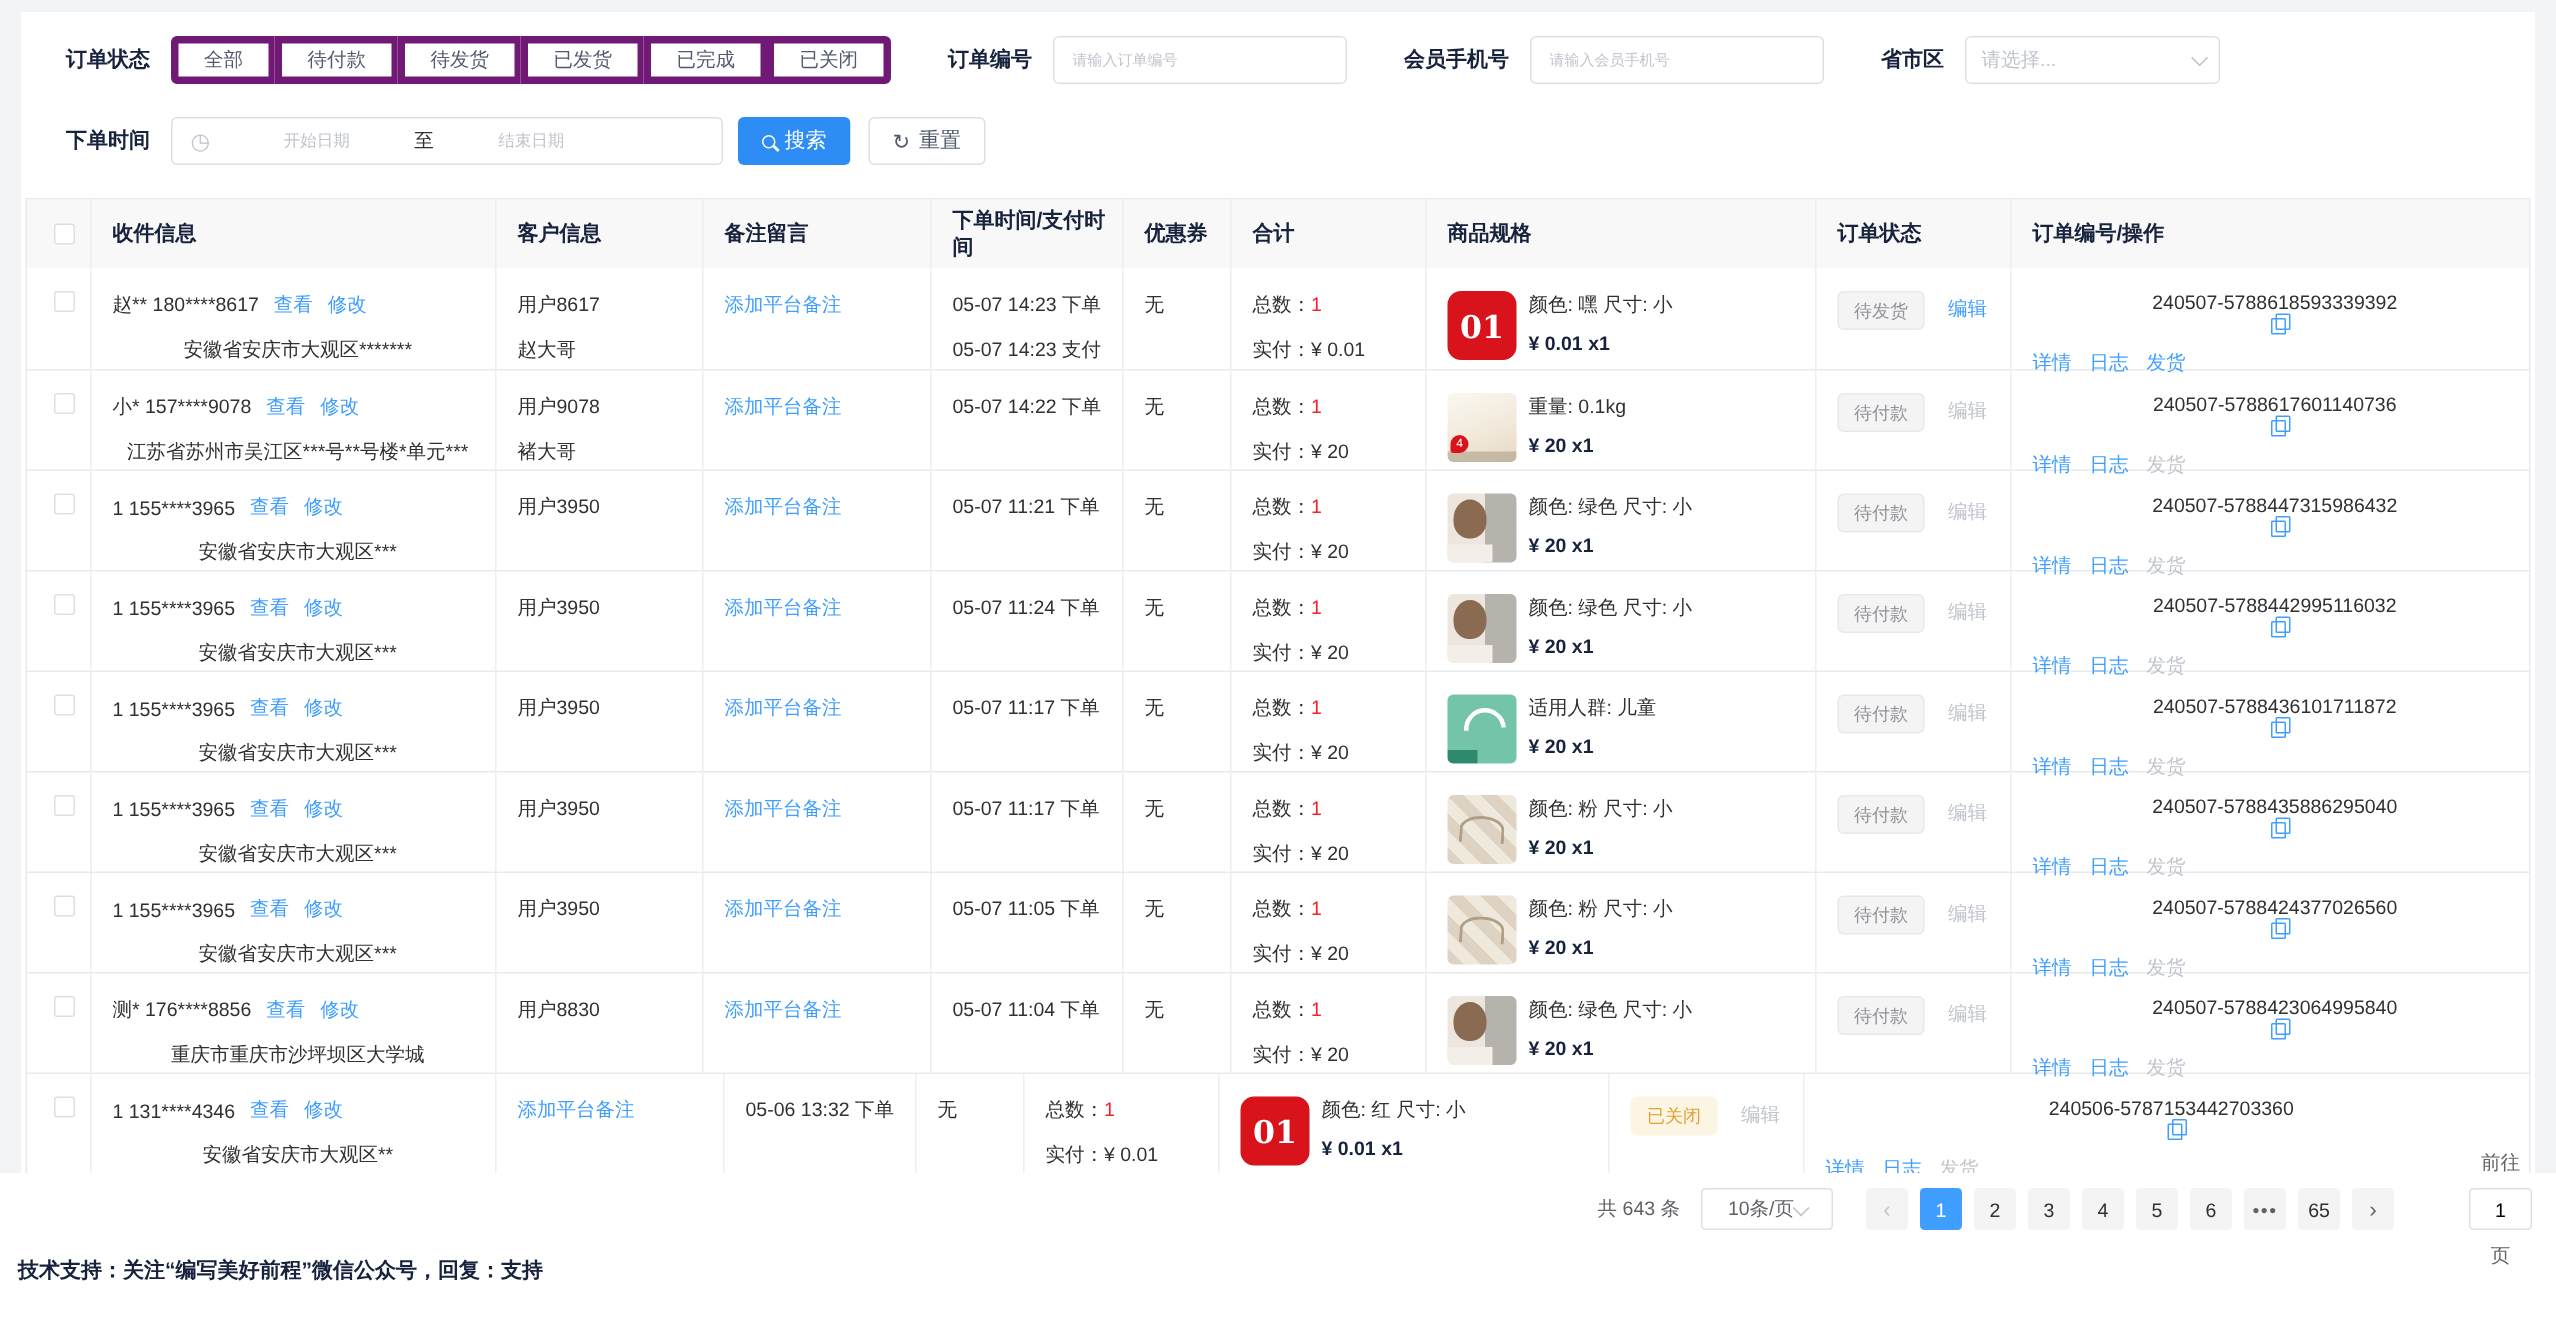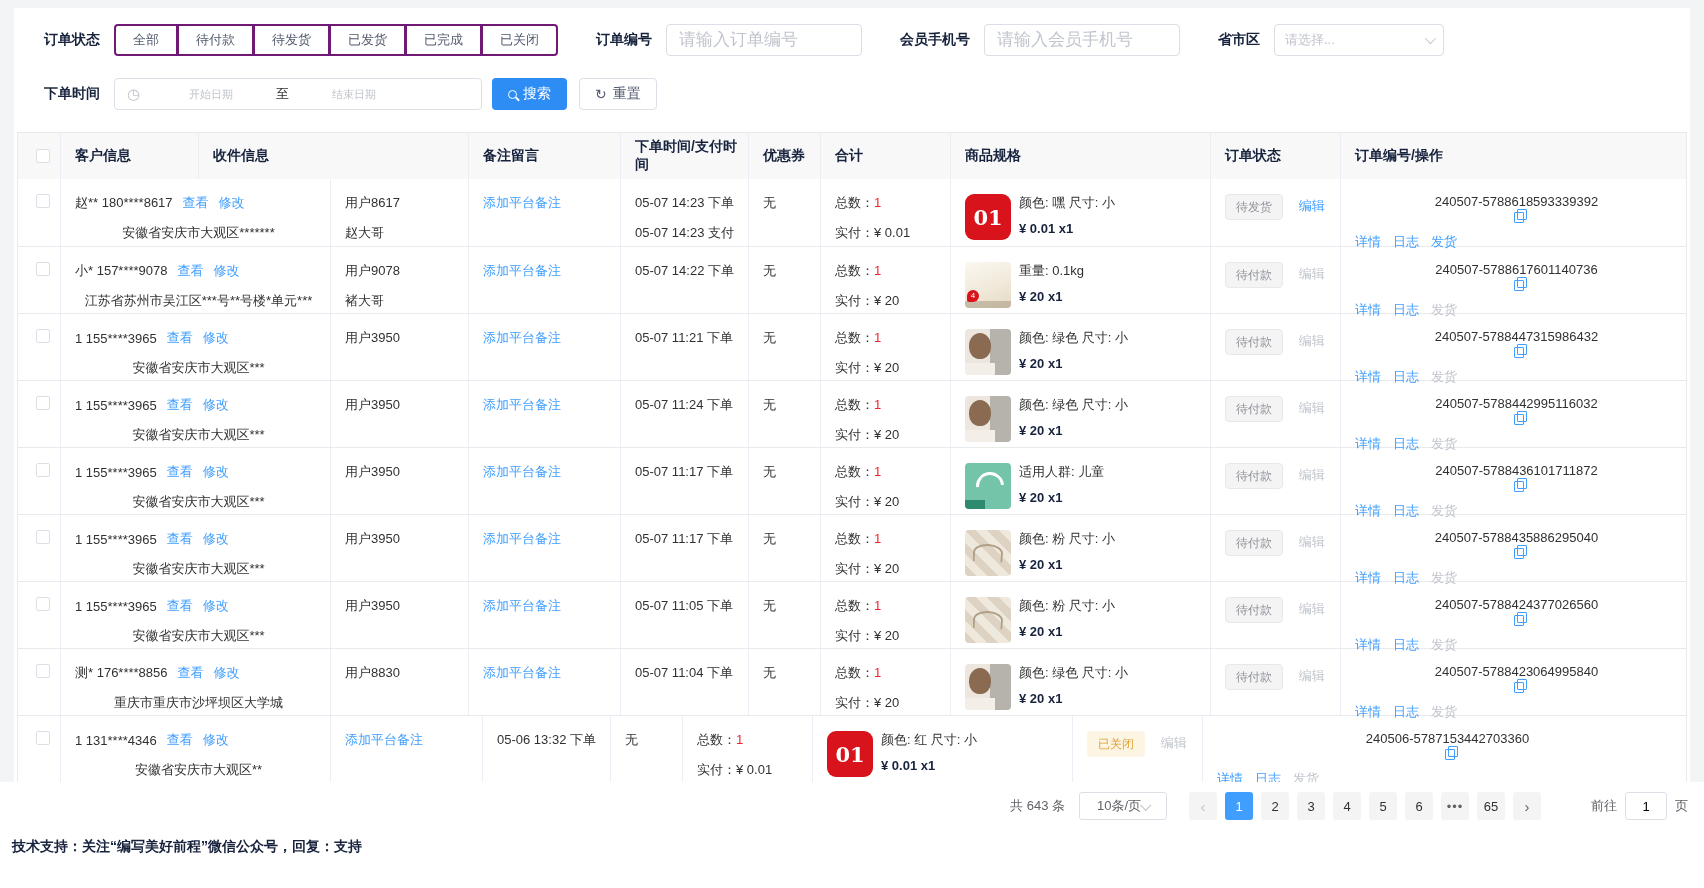--- a/index.html
+++ b/index.html
@@ -10,26 +10,26 @@
     font-size:14px; color:#303133; position:relative;
   }
   .card { position:absolute; top:8px; left:14px; right:14px; bottom:0; background:#fff; }
 
   
   .filters { padding:16px 30px 0 30px; }
   .frow { display:flex; align-items:center; margin-bottom:22px; }
   .flabel { font-weight:bold; color:#17233d; margin-right:14px; white-space:nowrap; }
   .ml { margin-left:38px; }
   .btn-group { display:flex; }
-  .fbtn { height:32px; padding:0 17px; background:#fff; border:2px solid #701a75; margin-left:-1px;
+  .fbtn { height:32px; padding:0 17px; background:#fff; border:5px solid #701a75; margin-left:-1px;
           font-size:13px; color:#515a6e; cursor:pointer; font-family:inherit; }
   .fbtn:first-child { border-radius:4px 0 0 4px; margin-left:0; }
   .fbtn:last-child { border-radius:0 4px 4px 0; }
   .tinput { height:32px; width:196px; border:1px solid #dcdfe6; border-radius:4px; padding:0 12px;
-            font-size:17px; color:#303133; outline:none; font-family:inherit; }
+            font-size:10px; color:#303133; outline:none; font-family:inherit; }
   .tinput::placeholder { color:#c0c4cc; }
   .select { width:170px; height:32px; border:1px solid #dcdfe6; border-radius:4px; display:flex;
             align-items:center; justify-content:space-between; padding:0 10px; cursor:pointer; }
   .select .ph { color:#c0c4cc; font-size:13px; }
   .chev { width:8px; height:8px; border-right:1.5px solid #c0c4cc; border-bottom:1.5px solid #c0c4cc;
           transform:rotate(45deg) translateY(-2px); }
   .daterange { width:368px; height:32px; border:1px solid #dcdfe6; border-radius:4px; display:flex;
                align-items:center; padding:0 12px; }
   .clock { color:#c0c4cc; font-size:15px; margin-right:6px; }
   .dinput { border:none; outline:none; width:130px; text-align:center; font-size:11px; font-family:inherit; }
@@ -110,21 +110,21 @@
   .psize { width:88px; height:28px; border:1px solid #dcdfe6; border-radius:3px; display:flex; align-items:center;
            justify-content:center; padding:0 8px; color:#606266; font-size:13px; margin-right:18px; cursor:pointer; }
   .psize .chev { transform:rotate(45deg) translateY(-1px); }
   .pbtn { min-width:28px; height:28px; padding:0 4px; border-radius:3px; background:#f4f4f5; color:#303133;
           display:flex; align-items:center; justify-content:center; margin:0 4px; font-size:13px; cursor:pointer;
           border:none; font-family:inherit; }
   .pbtn.active { background:#409eff; color:#fff; }
   .pbtn.arrow-prev { color:#c0c4cc; background:#f4f4f5; font-size:15px; }
   .pbtn.arrow-next { color:#606266; background:#f4f4f5; font-size:15px; }
   .pbtn.dots { letter-spacing:1px; color:#606266; }
-  .goto { display:flex; align-items:center; gap:8px; margin-left:46px; color:#606266; font-size:13px; }
+  .goto { display:flex; align-items:center; gap:8px; margin-left:46px; color:#606266; font-size:13px;flex-direction:column; }
   .goto input { width:42px; height:28px; border:1px solid #dcdfe6; border-radius:3px; text-align:center;
                 font-size:13px; outline:none; font-family:inherit; }
   .footer-text { padding:14px 12px; font-weight:bold; color:#17233d; font-size:14px; }
 </style>
 </head>
 <body>
 
 <div class="card">
 
   <div class="filters">
@@ -165,22 +165,22 @@
         <span>重置</span>
       </button>
     </div>
   </div>
 
   <div class="table-wrap">
     <div class="thead" id="thead">
       <div class="cell c0">
           <span class="checkbox"></span>
         </div>
-    <div class="cell c2">客户信息</div>
-        <div class="cell c1">收件信息</div>
+    <div class="cell c1">收件信息</div>
+        <div class="cell c2">客户信息</div>
         <div class="cell c3">备注留言</div>
         <div class="cell c4">下单时间/支付时间</div>
         <div class="cell c5">优惠券</div>
         <div class="cell c6">合计</div>
         <div class="cell c7">商品规格</div>
         <div class="cell c8">订单状态</div>
         <div class="cell c9">订单编号/操作</div>
       </div>
     <div id="tbody">
         <div class="trow">

